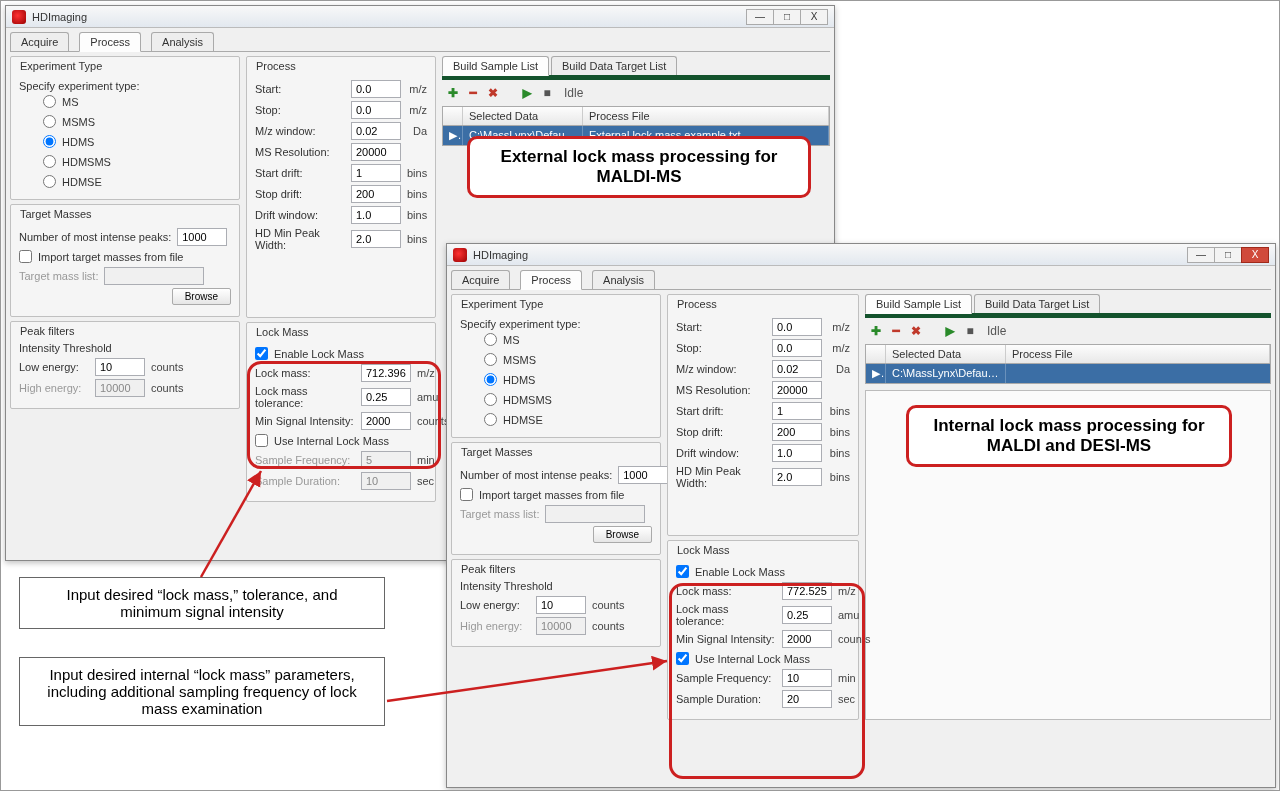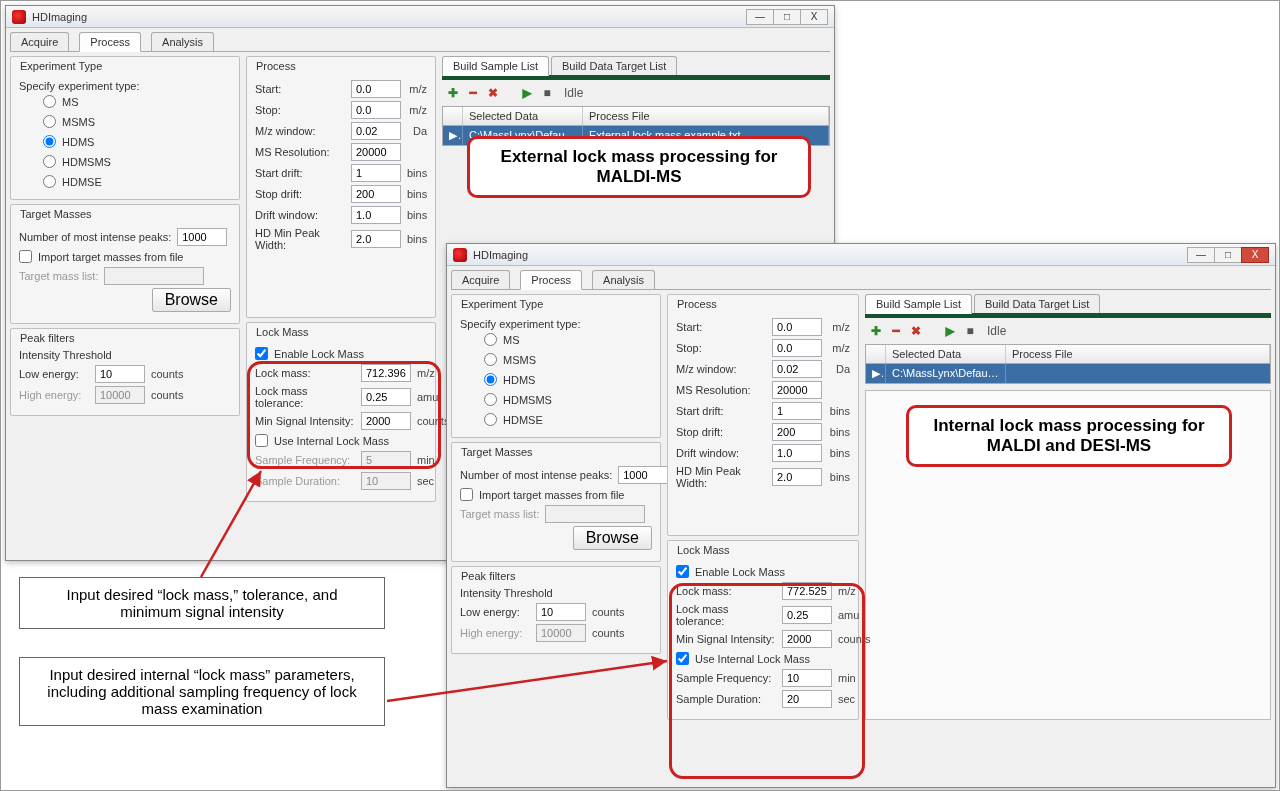--- a/index.html
+++ b/index.html
@@ -102,21 +102,21 @@
   .row .unit { width: 32px; color: #444; text-align: right; }
   .radio-col { display: flex; flex-direction: column; gap: 7px; margin-left: 10px; }
   .radio-col label { display: flex; align-items: flex-end; gap: 6px; font-size: 11px; }
   input[type=radio], input[type=checkbox] { margin: 0; }
   .chk-row { display: flex; align-items: center; gap: 6px; margin: 4px 0; font-size: 11px; }
   button.browse {
     padding: 2px 12px;
     border: 1px solid #aaa;
     background: linear-gradient(#fff,#e6e6e6);
     border-radius: 2px;
-    font-size: 16px;
+    font-size: 10px;
     cursor: pointer;
   }
   .disabled-text { color: #999; }
   .right-pane { flex: 1; display: flex; flex-direction: column; }
   .subtabs { display: flex; border-bottom: 5px solid #14532d; }
   .subtab {
     padding: 3px 10px;
     border: 1px solid #aaa;
     border-bottom: none;
     background: #eee;

